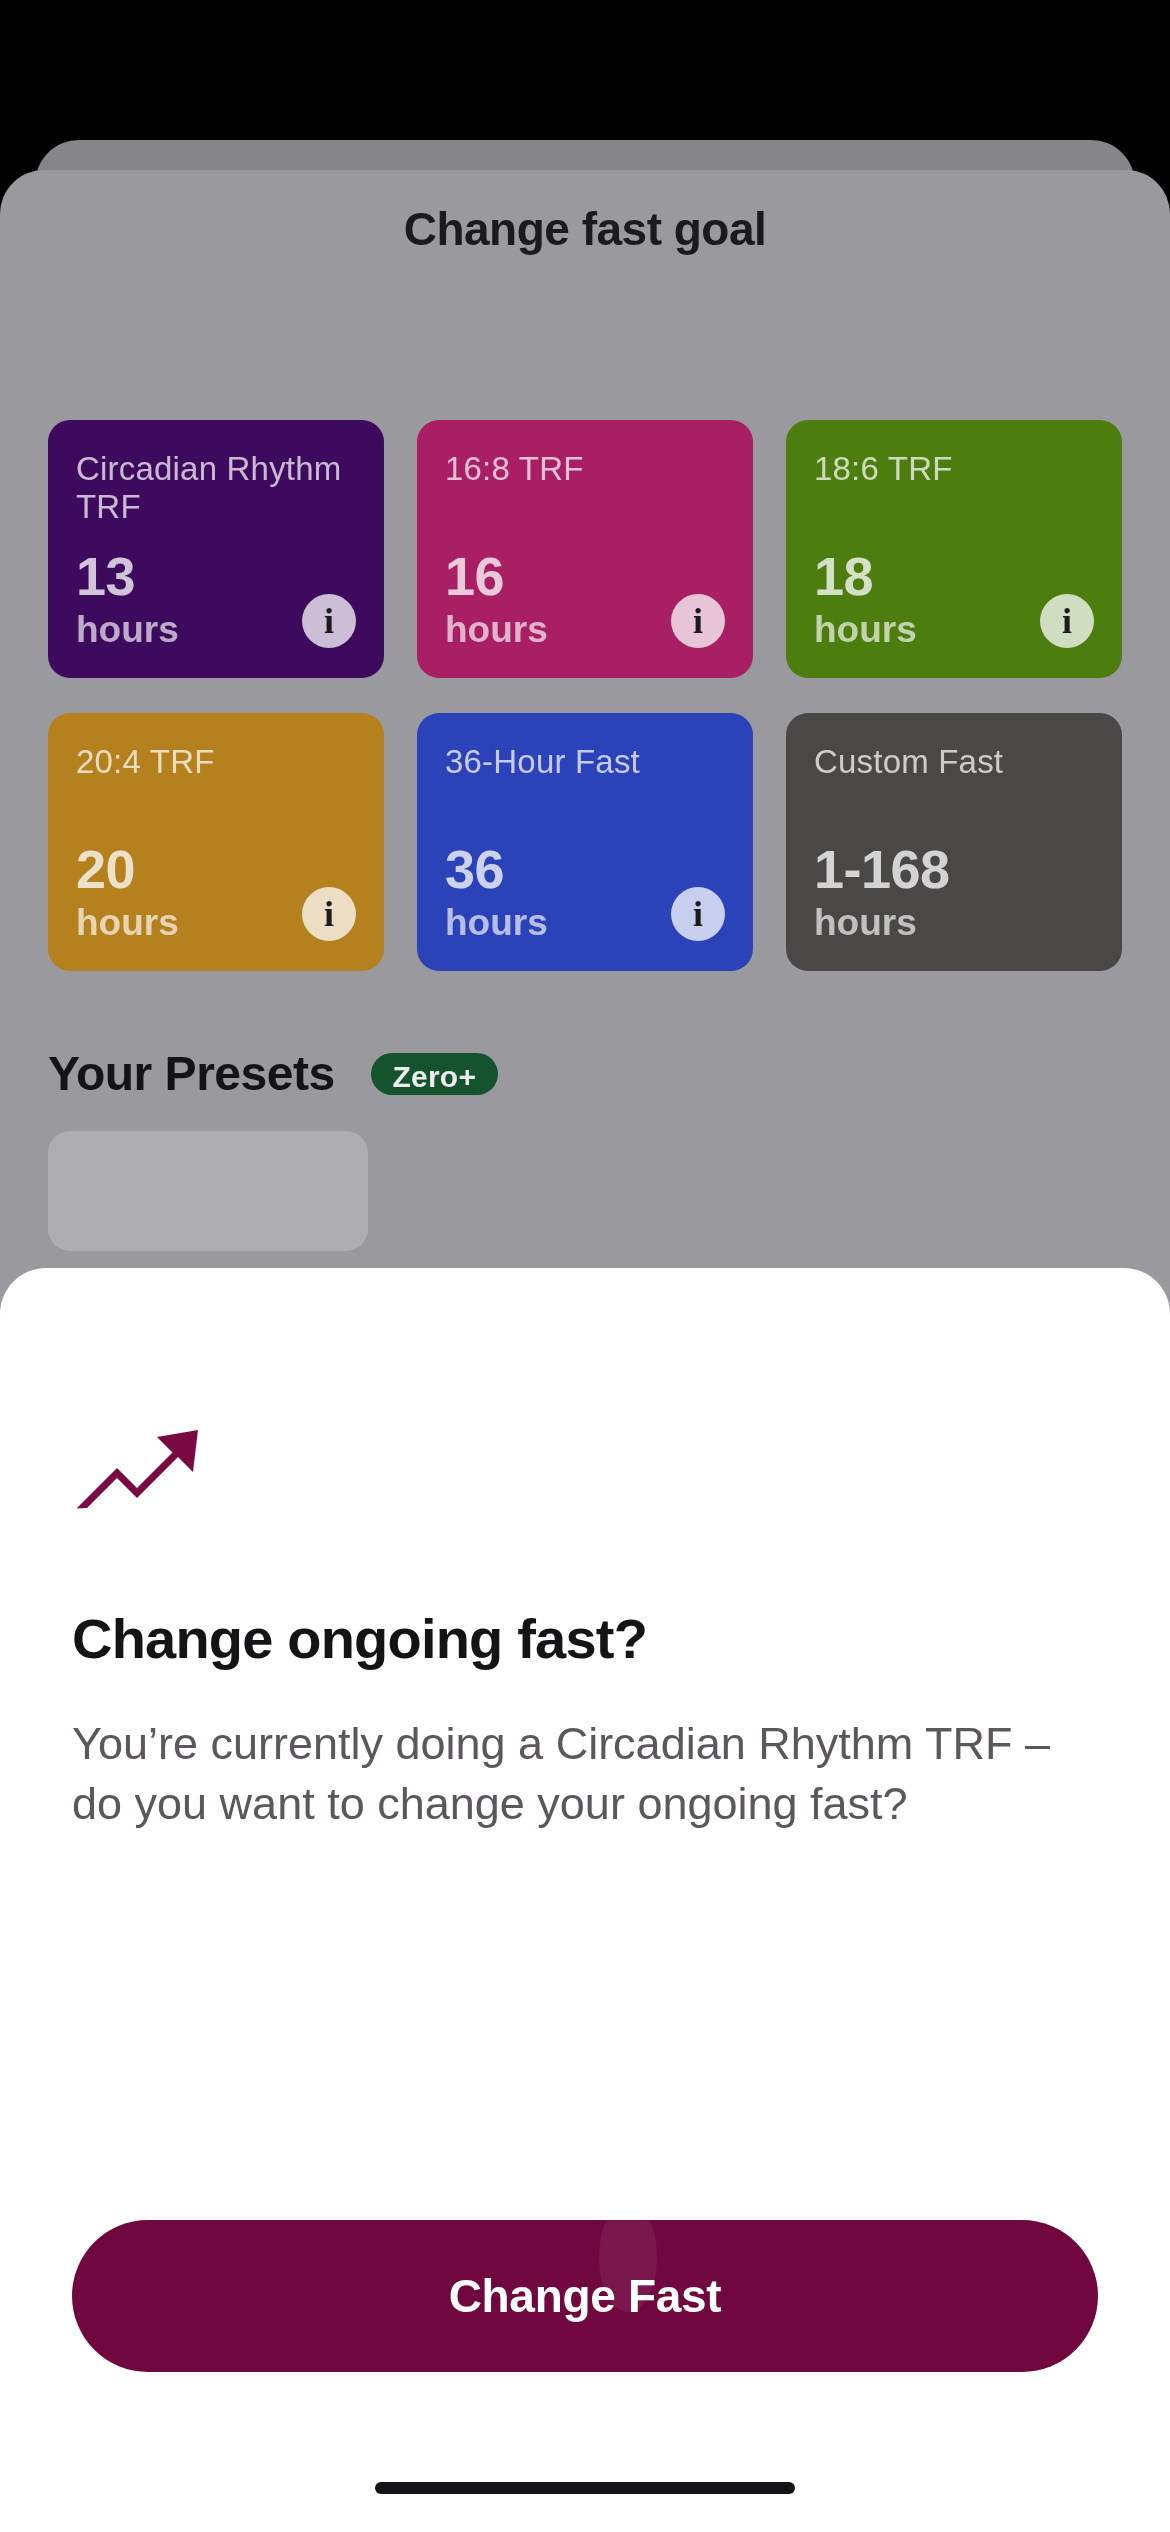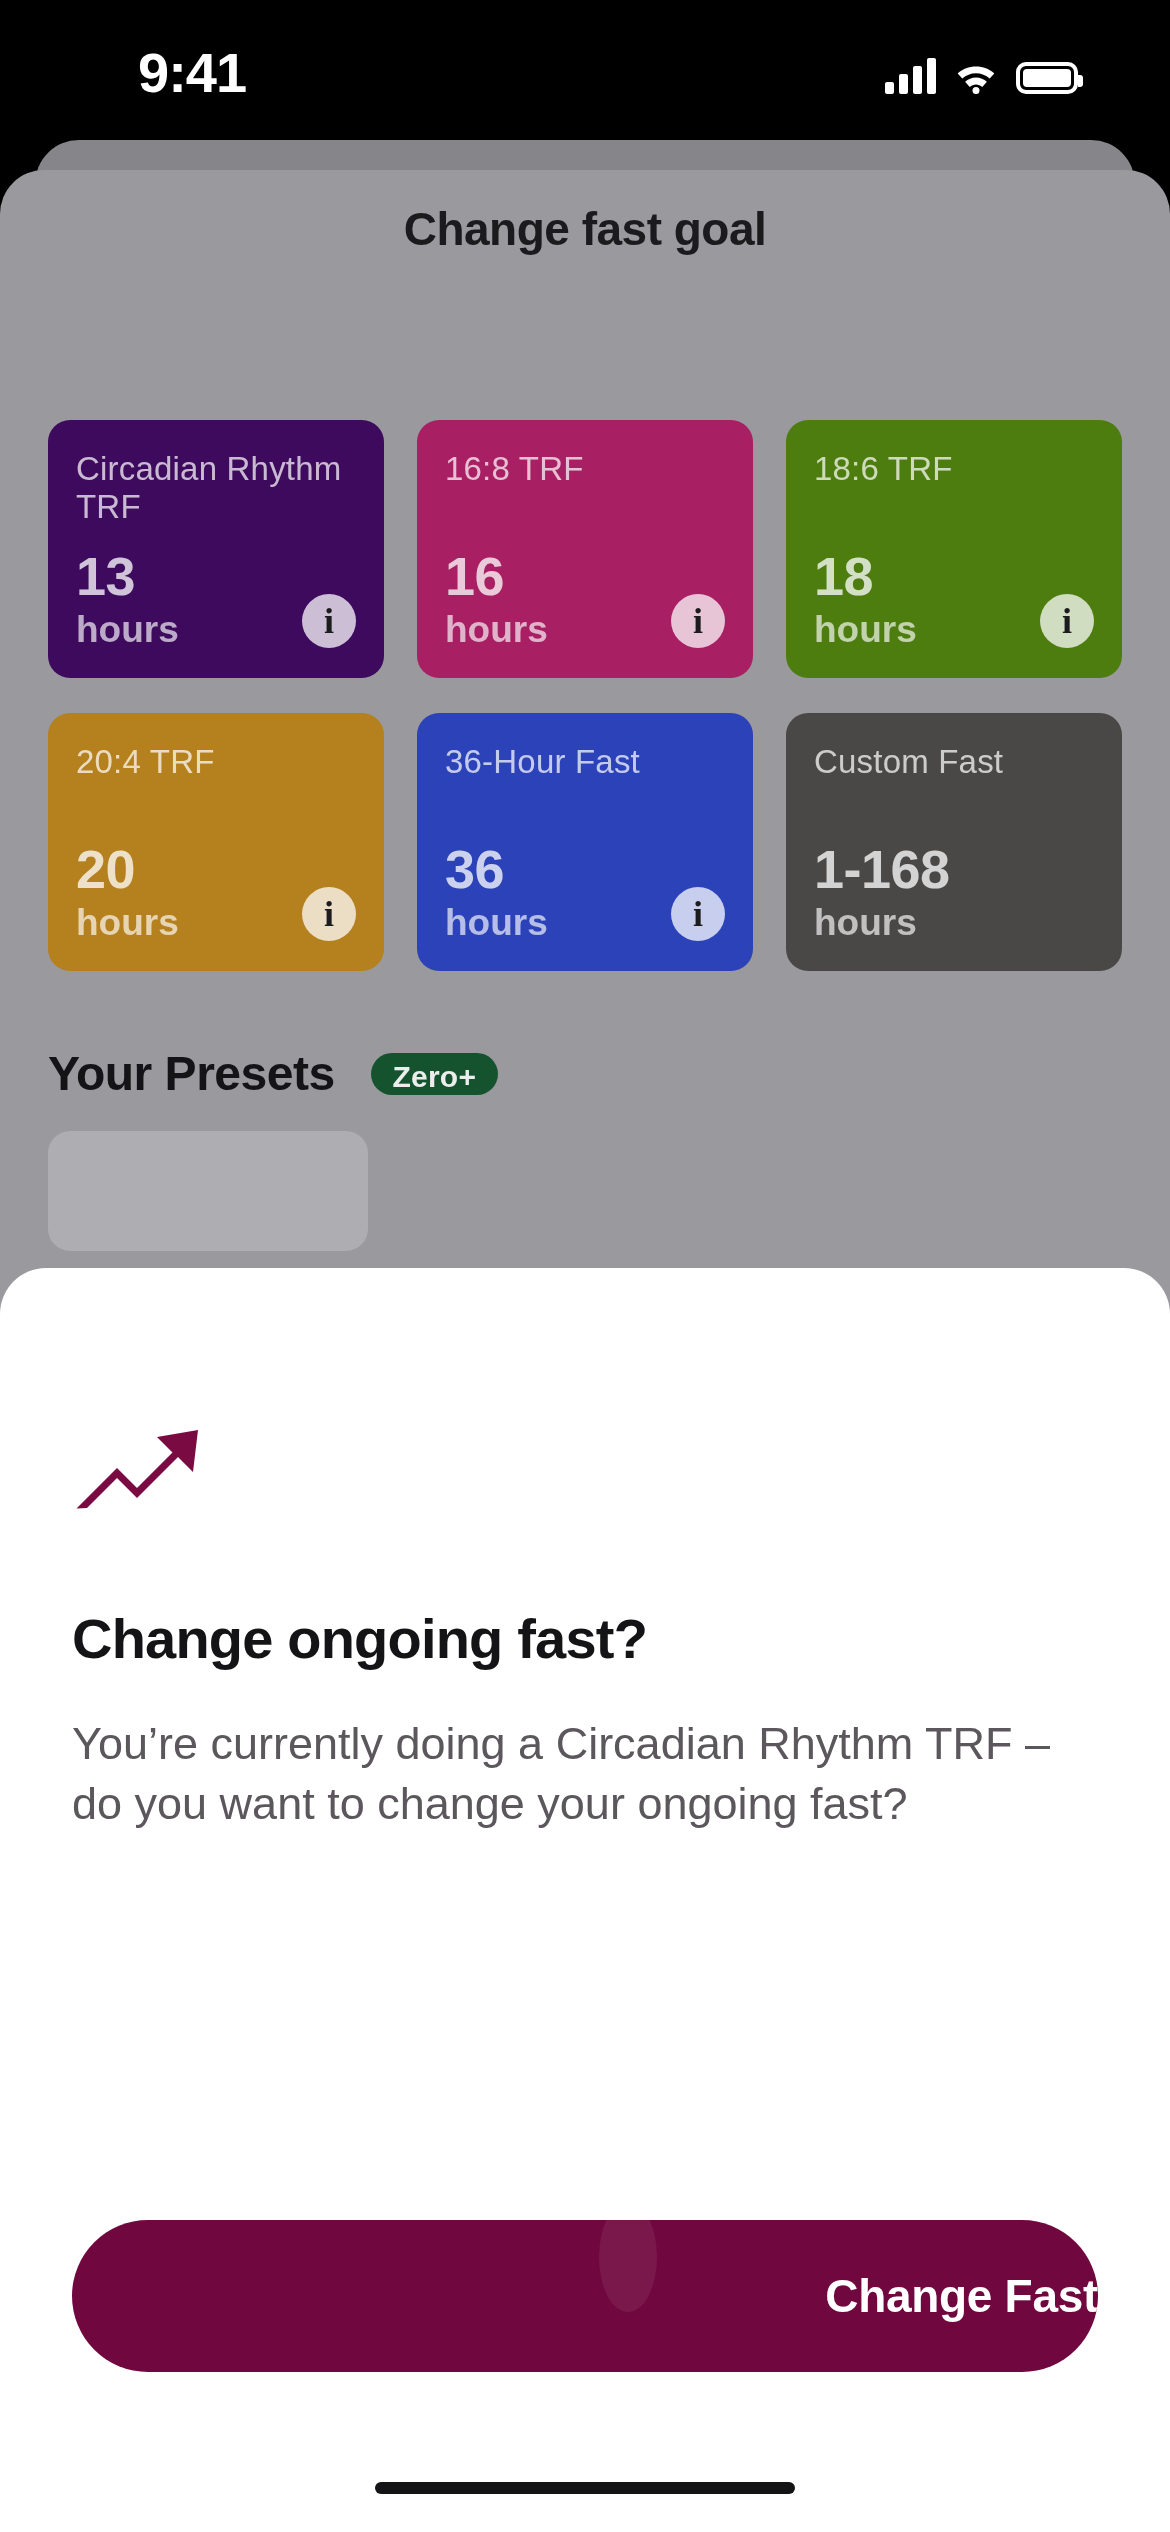--- a/index.html
+++ b/index.html
@@ -143,59 +143,38 @@
   }
   .dialog-body{
     position:absolute; left:72px; top:424px; width:1030px;
     font-size:45px; line-height:1.33; color:#5B575C; font-weight:400;margin-top:22px;
   }
   .change-btn{
     position:absolute; left:72px; bottom:160px; width:1026px; height:152px;
     background:#70073F; border-radius:76px; border:none;
     color:#fff; font-size:46px; font-weight:700; letter-spacing:-0.3px;
     font-family:"Liberation Sans", sans-serif; cursor:pointer;
-    display:flex; align-items:center; justify-content:flex-end;
+    display:flex; align-items:center; justify-content:center;
     overflow:hidden;
   }
   .touch-dot{
     position:absolute; left:50%; top:-18px; margin-left:14px;
     width:58px; height:110px; border-radius:50%;
     background:rgba(255,255,255,0.07);
   }
   .home-indicator{
     position:absolute; left:50%; transform:translateX(-50%); bottom:38px;
     width:420px; height:12px; background:#141416; border-radius:8px; z-index:50;
   }
 </style>
 </head>
 <body>
 
 <div id="screen">
 
-  <div class="statusbar">
-    <div class="sb-time">9:41</div>
-    <div class="sb-right">
-      <span class="bars">
-        <i></i>
-          <i></i>
-          <i></i>
-          <i></i>
-      </span>
-      <span class="wifi">
-        <svg width="44" height="34" viewBox="0 0 44 34">
-          <path d="M22 6.5c7 0 13.4 2.6 18.3 6.9l-4.6 5.2C31.9 15.2 27.2 13.3 22 13.3S12.1 15.2 8.3 18.6L3.7 13.4C8.6 9.1 15 6.5 22 6.5z" fill="#fff"></path>
-          <path d="M22 17.6c4.2 0 8 1.6 10.9 4.2l-4.6 5.2C26.6 25.4 24.4 24.5 22 24.5s-4.6.9-6.3 2.5l-4.6-5.2c2.9-2.6 6.7-4.2 10.9-4.2z" fill="#fff"></path>
-          <circle cx="22" cy="30.5" r="3.5" fill="#fff"></circle>
-        </svg>
-      </span>
-      <span class="battery">
-          <i></i>
-        </span>
-    </div>
-  </div>
 
   <div class="sheet-back"></div>
 
   <div class="sheet-front">
 
     <div class="sheet-header">
       <div class="sheet-title">Change fast goal</div>
       <div class="sheet-close">
         <span class="xmark"><span></span><span></span></span>
       </div>

